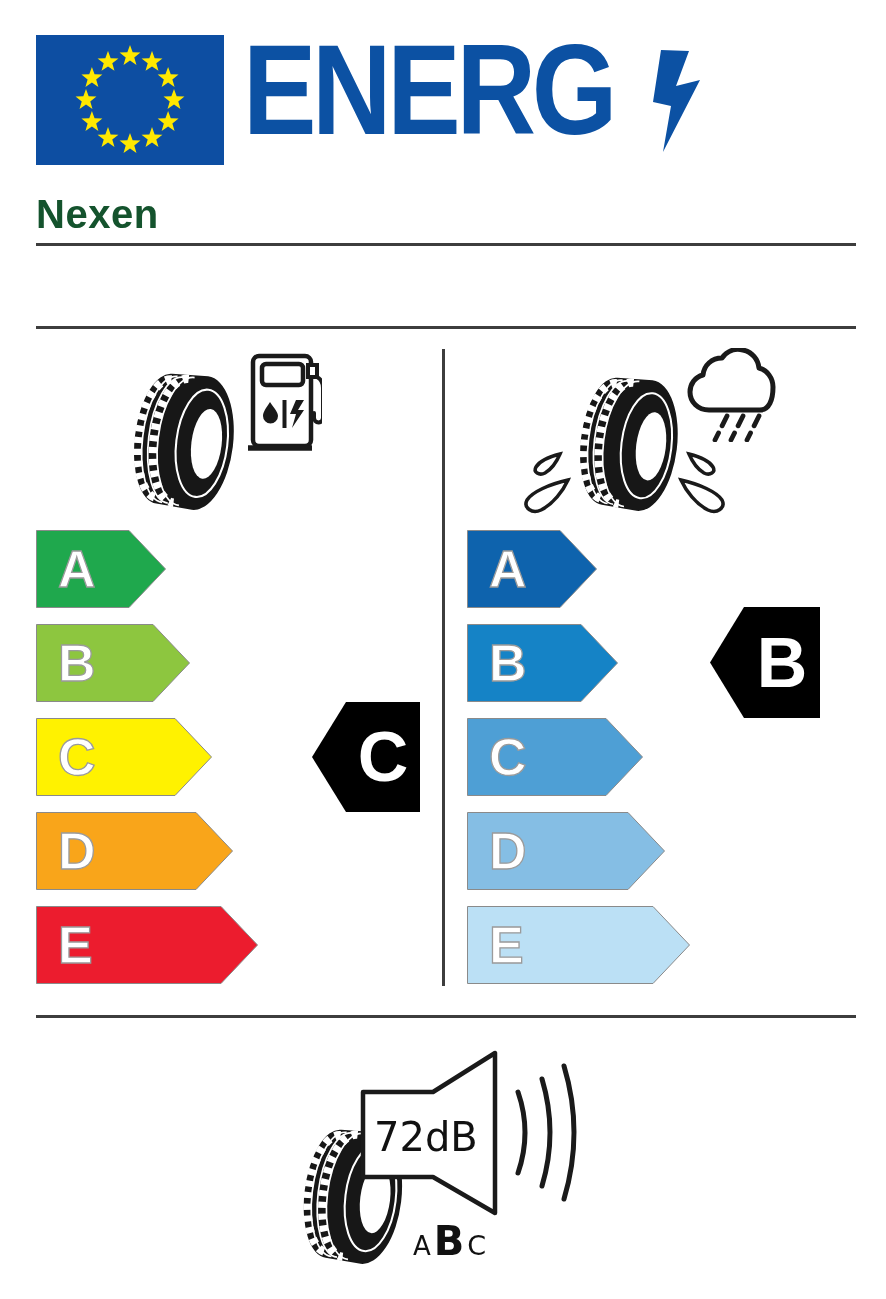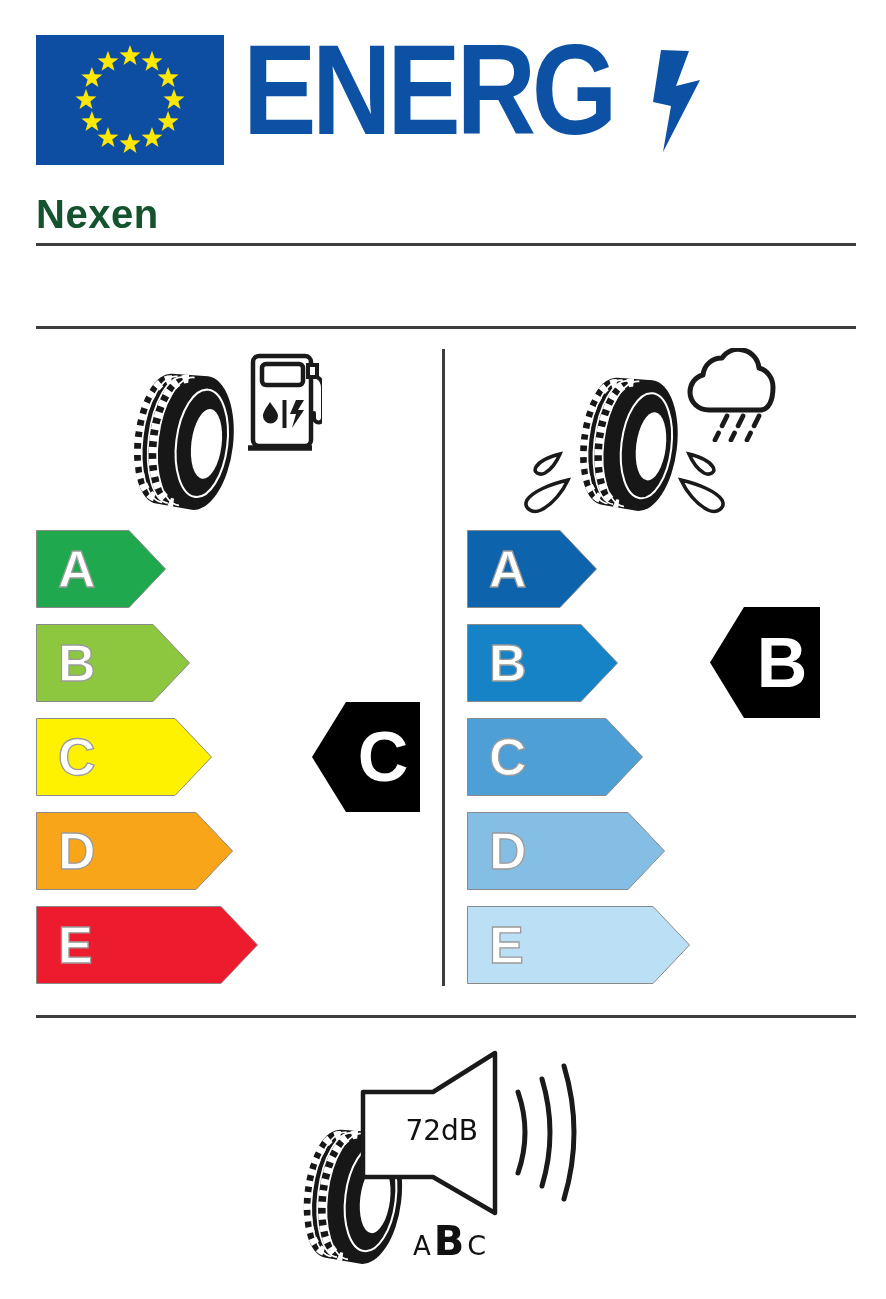--- a/index.html
+++ b/index.html
@@ -18,22 +18,22 @@
   .arrow-row{position:absolute;height:78px;}
   .arrow-row svg{position:absolute;left:0;top:0;}
   .arrow-letter{position:absolute;left:22px;top:0;height:78px;display:flex;align-items:center;
                 font-size:52px;font-weight:bold;color:#fff;-webkit-text-stroke:1.3px #9b9b9b;}
   
   .indicator{position:absolute;}
   .indicator svg{position:absolute;left:0;top:0;}
   .indicator-letter{position:absolute;left:34px;right:0;top:0;bottom:0;display:flex;
                     align-items:center;justify-content:center;font-size:70px;font-weight:bold;color:#fff;}
   
-  .db-value{position:absolute;left:374px;top:1114px;width:104px;text-align:right;
-            font-size:28px;color:#111;font-family:"DejaVu Sans",sans-serif;}
+  .db-value{position:absolute;left:374px;top:1114px;width:104px;text-align:left;
+            font-size:40px;color:#111;font-family:"DejaVu Sans",sans-serif;}
   .abc-row{position:absolute;left:413px;top:1218px;display:flex;align-items:baseline;gap:3px;
            color:#111;font-family:"DejaVu Sans",sans-serif;}
   .abc-a{font-size:26px;}
   .abc-b{font-size:40px;font-weight:bold;}
   .abc-c{font-size:27px;}
 </style>
 </head>
 <body>
 
 <div class="page">

